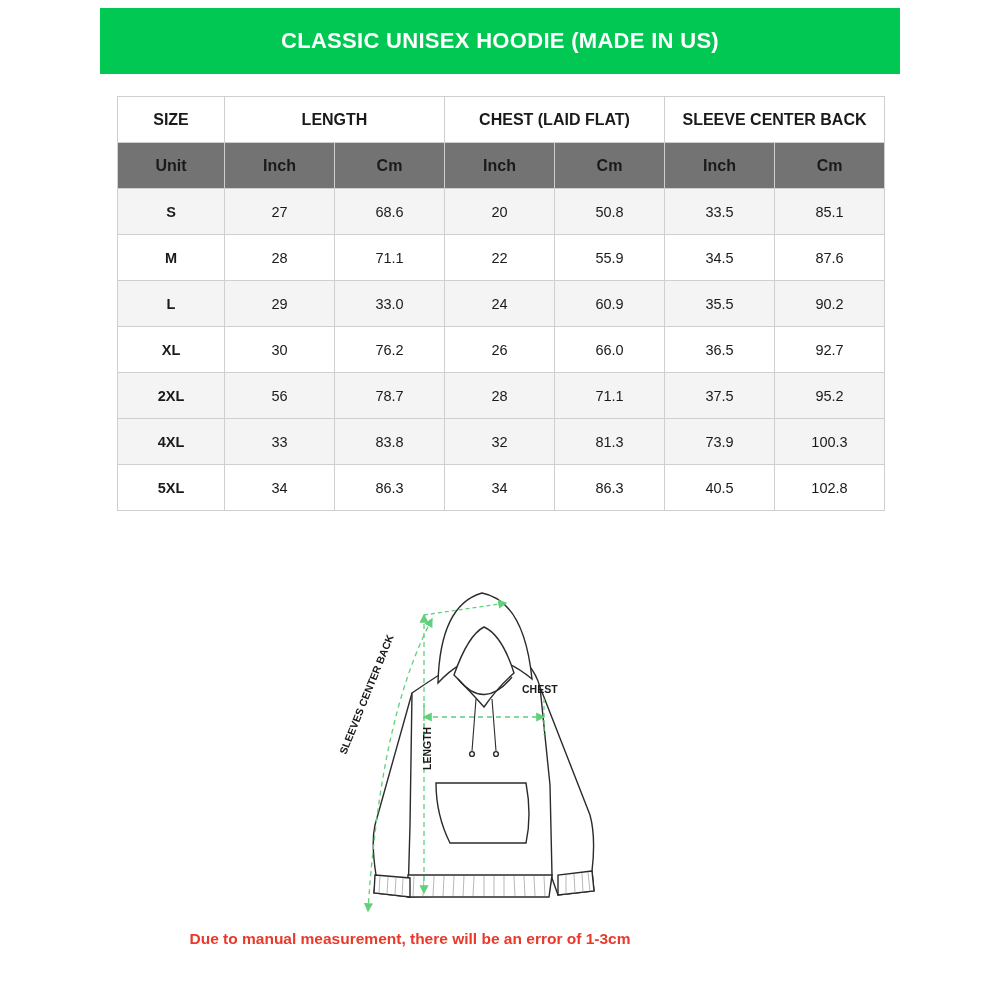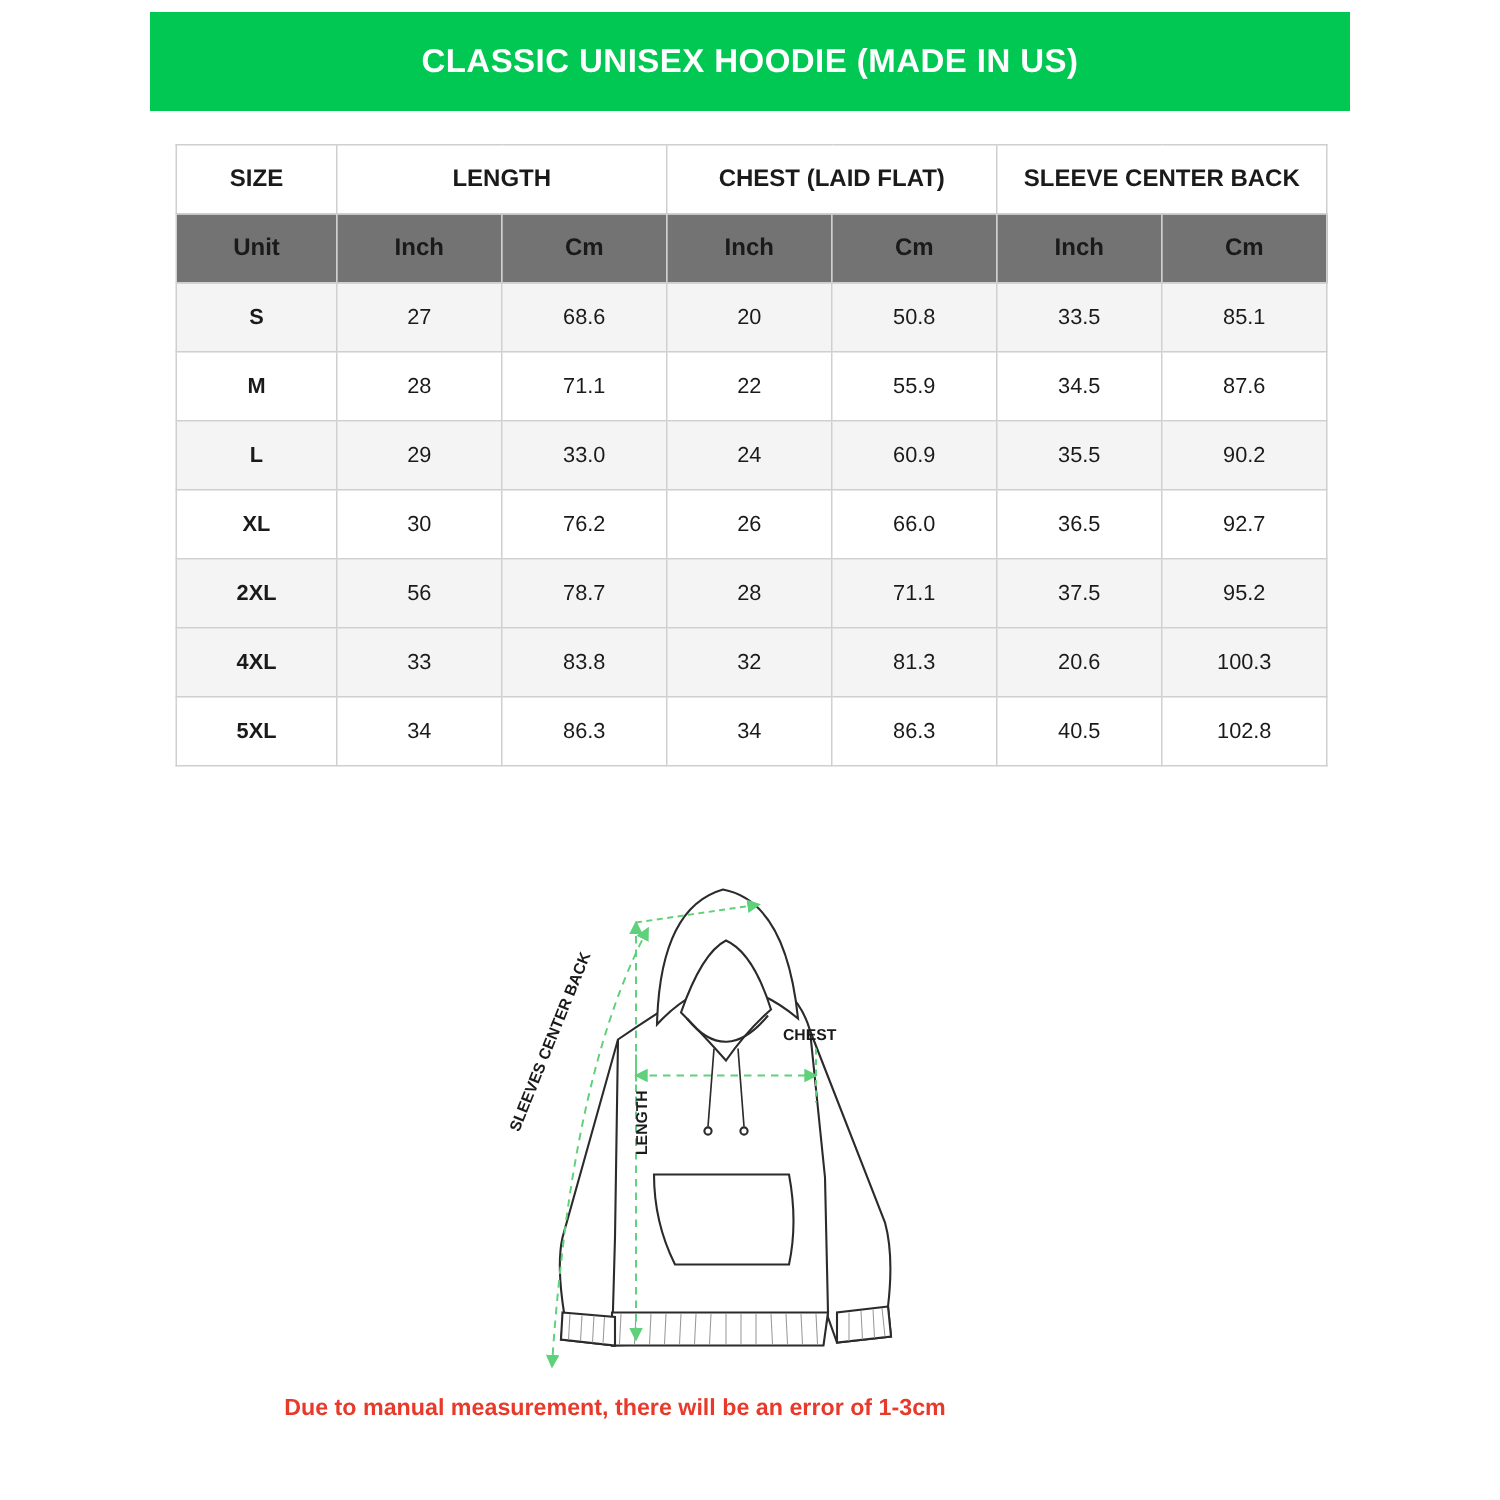--- a/index.html
+++ b/index.html
@@ -185,21 +185,21 @@
         <td>71.1</td>
         <td>37.5</td>
         <td>95.2</td>
       </tr>
       <tr class="alt-row">
         <td class="size-cell">4XL</td>
         <td>33</td>
         <td>83.8</td>
         <td>32</td>
         <td>81.3</td>
-        <td>20.6</td>
+        <td>73.9</td>
         <td>100.3</td>
       </tr>
       <tr class="plain-row">
         <td class="size-cell">5XL</td>
         <td>34</td>
         <td>86.3</td>
         <td>34</td>
         <td>86.3</td>
         <td>40.5</td>
         <td>102.8</td>

